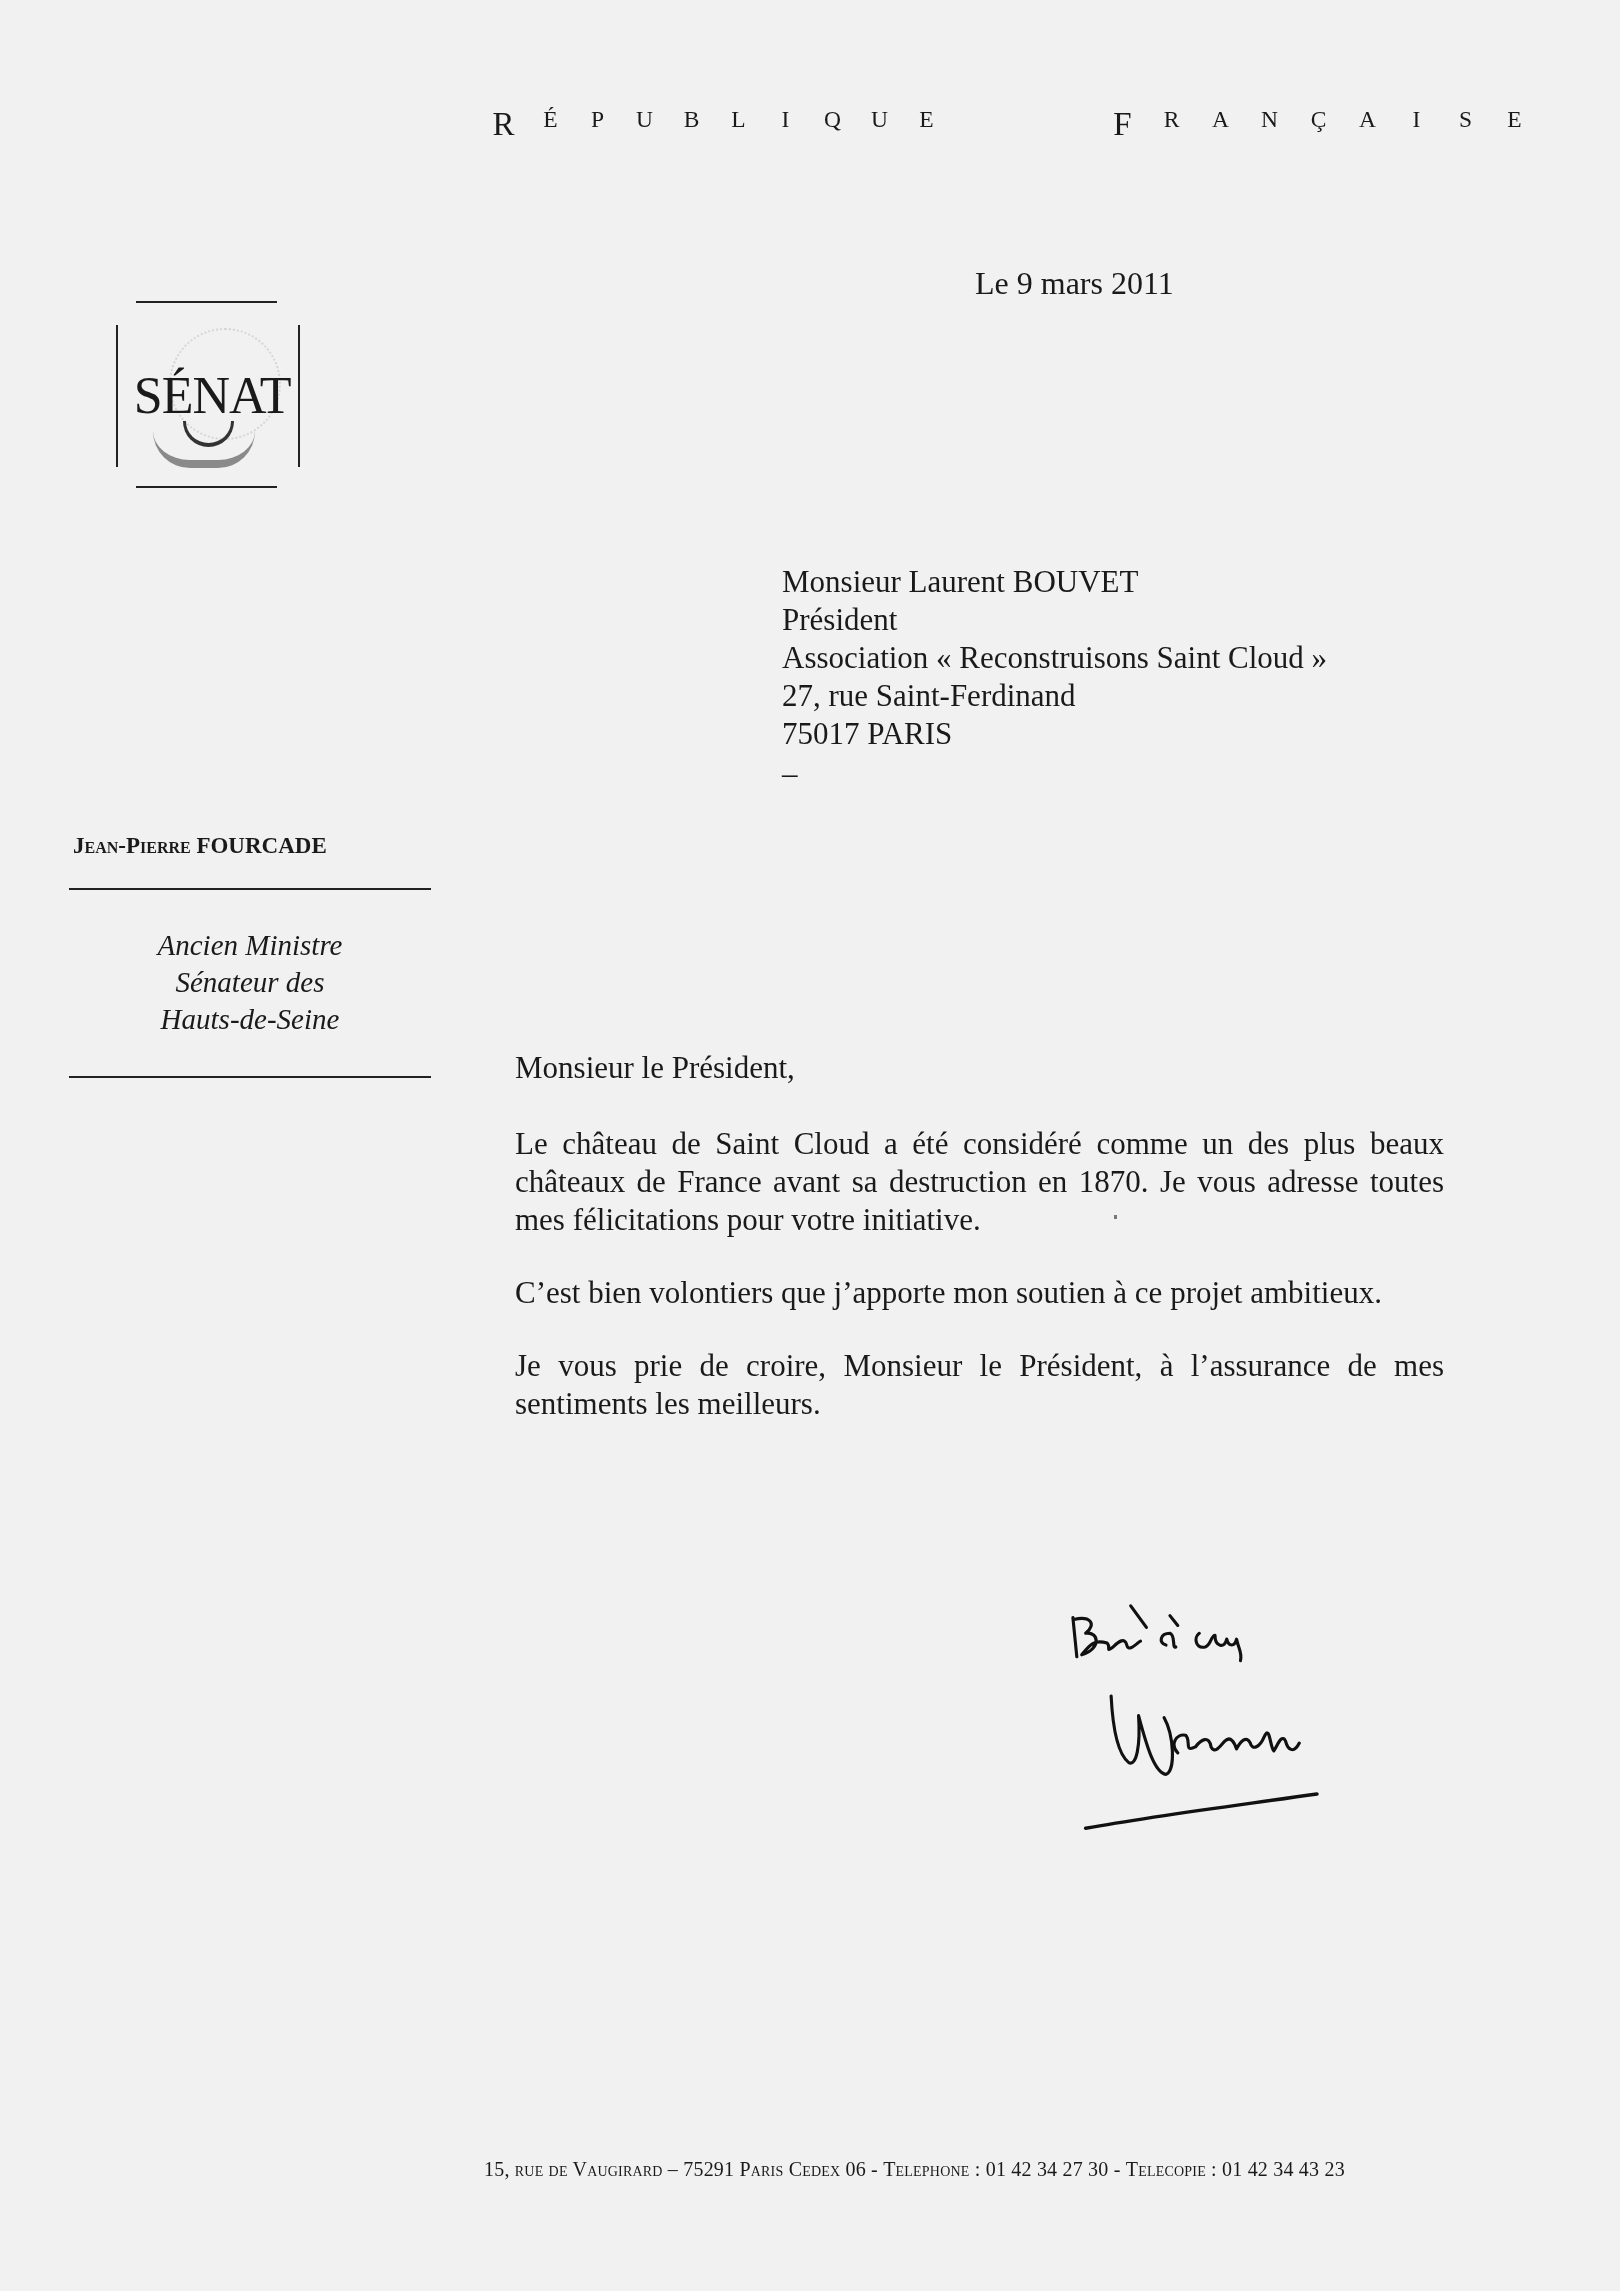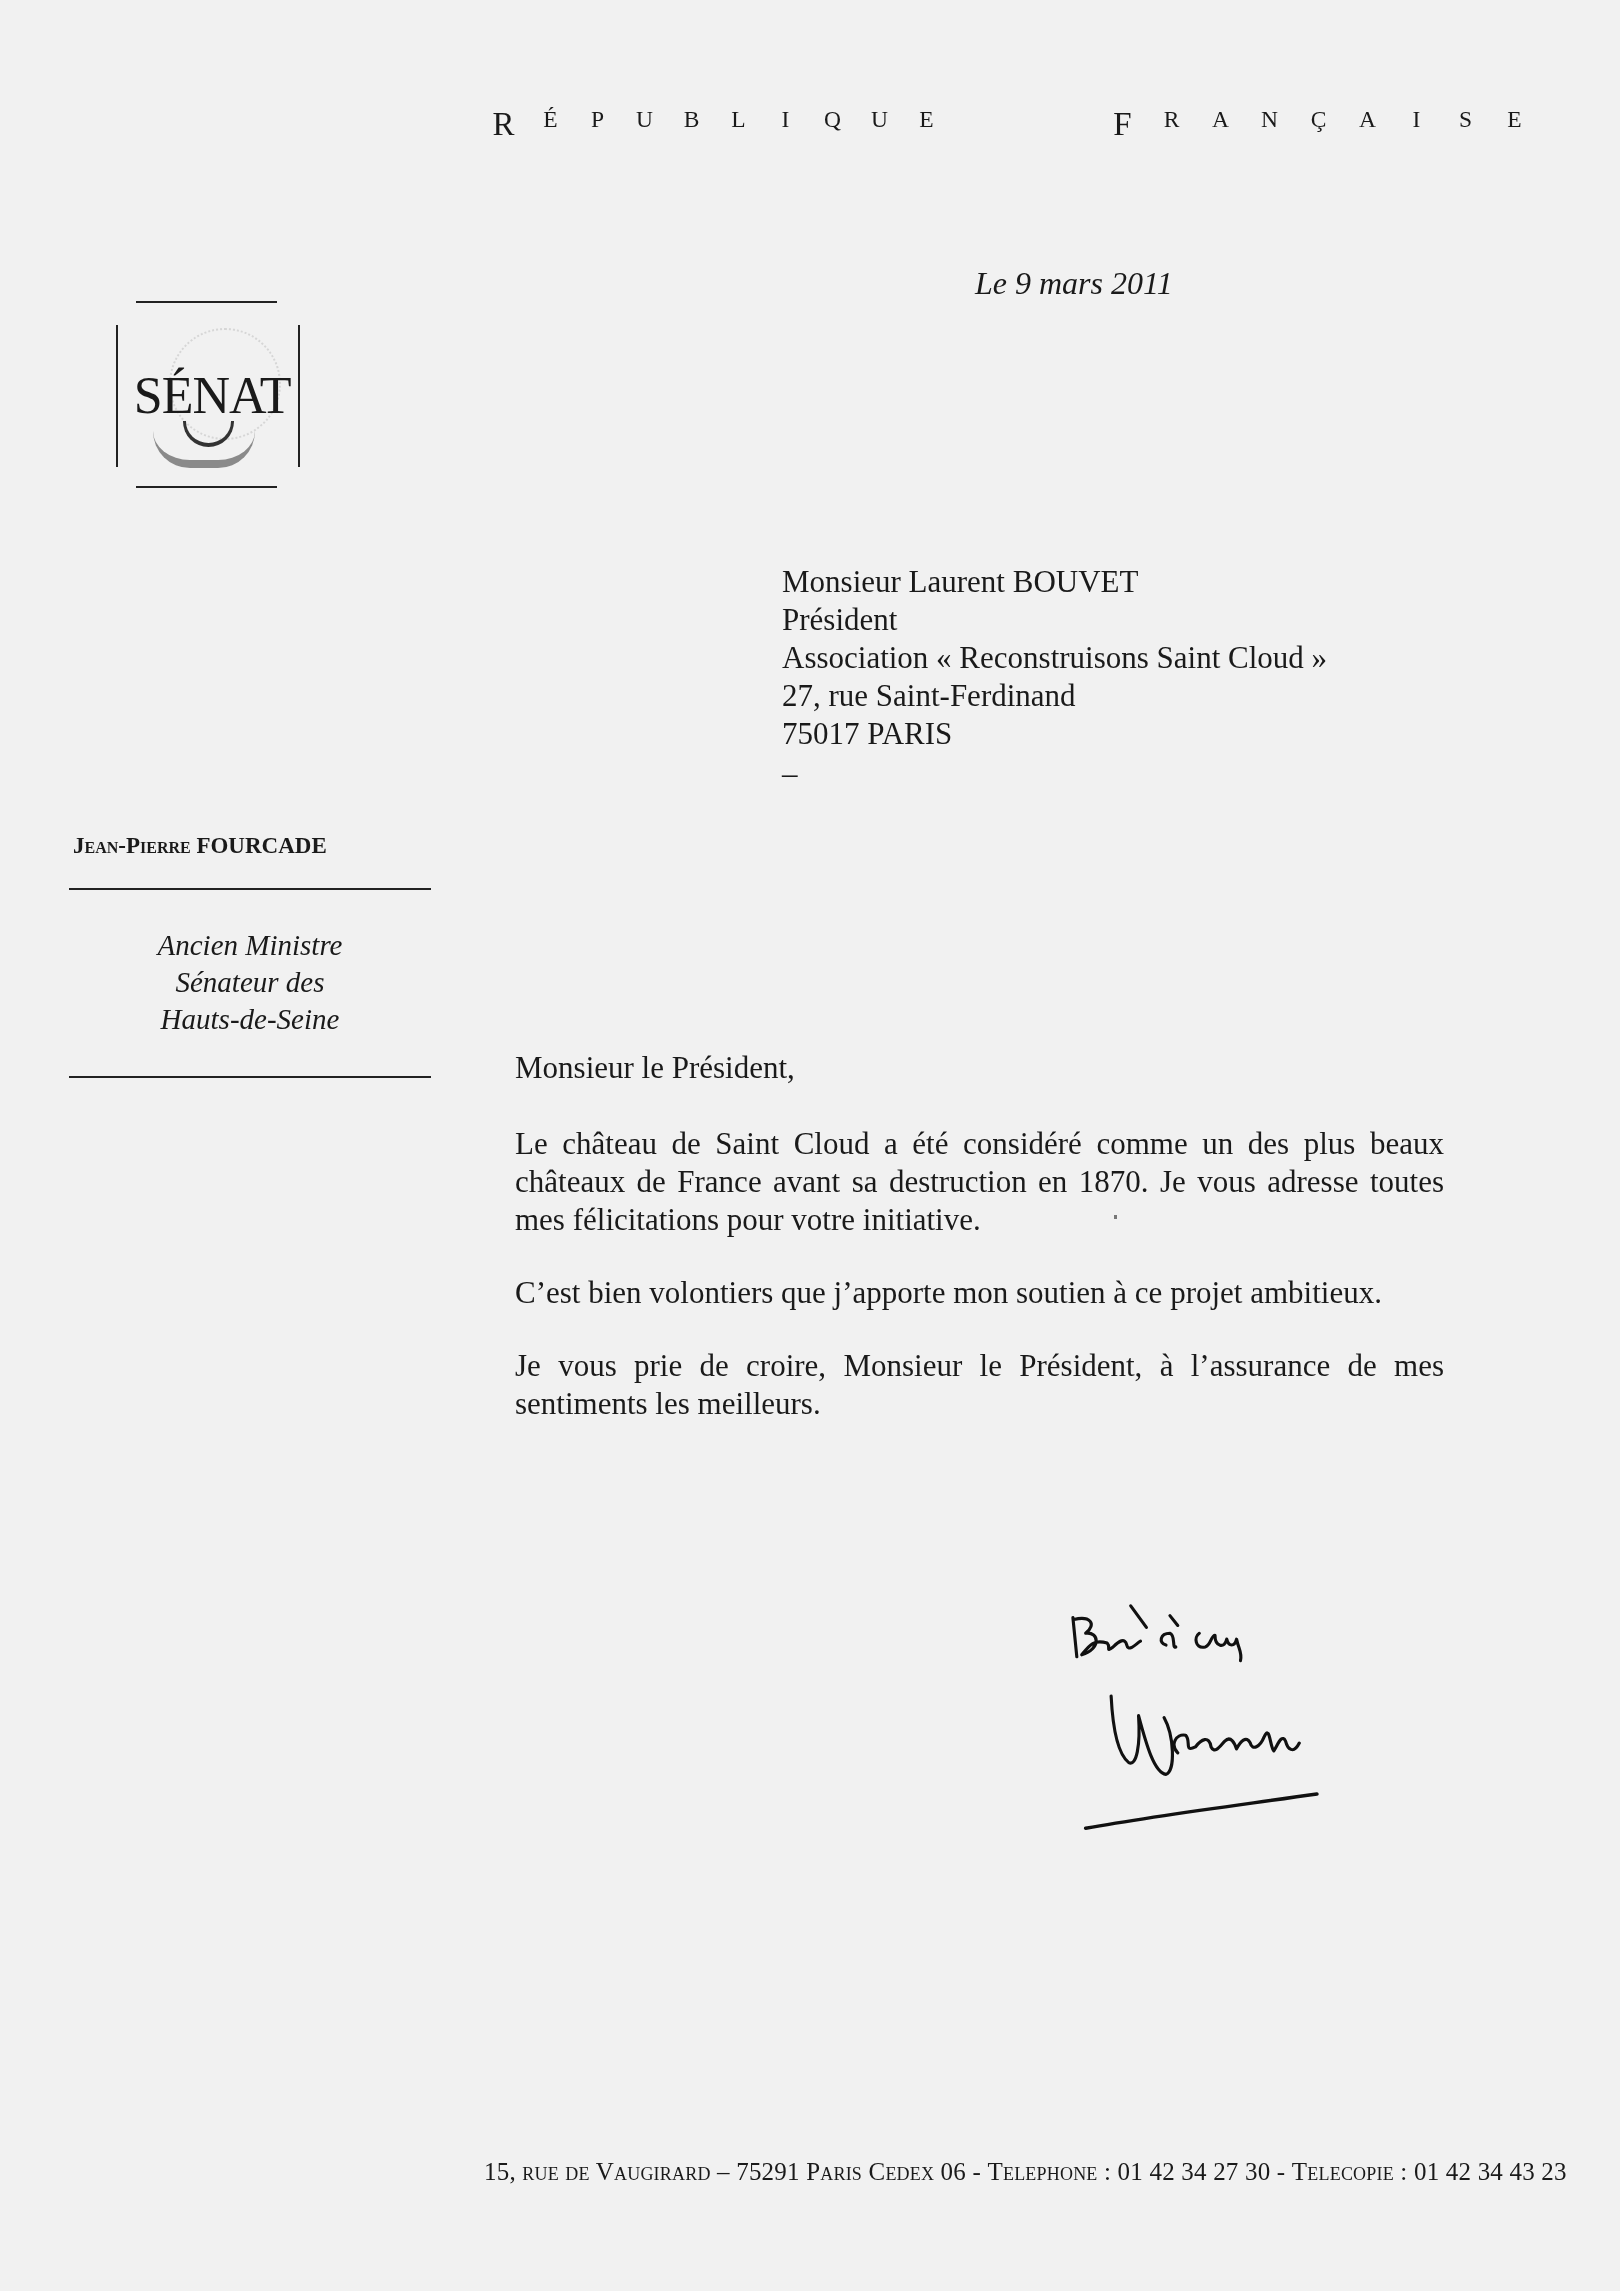--- a/index.html
+++ b/index.html
@@ -17,21 +17,21 @@
     display:flex; justify-content:space-between;
   }
   .republic .word { display:flex; }
   .republic .word.w1 { gap:0; }
   .republic .ch { display:inline-block; text-align:center; }
   .republic .w1 .ch { width:47px; }
   .republic .w2 .ch { width:49px; }
   .republic .ch.big { font-size:33px; }
   .republic .ch.small { font-size:23.5px; }
 
-  .date { left:975px; top:265px; font-size:32px;font-style:italic; }
+  .date { left:975px; top:265px; font-size:32px; }
 
   
   .logo { left:112px; top:299px; width:192px; height:192px; }
   .logo .hline { position:absolute; left:23.5px; width:141px; height:2px; background:#222; }
   .logo .hline.top { top:2px; }
   .logo .hline.bot { top:187px; }
   .logo .vline { position:absolute; top:25.5px; width:2px; height:142px; background:#222; }
   .logo .vline.l { left:3.9px; }
   .logo .vline.r { left:186px; }
   .logo .seal {
@@ -74,21 +74,21 @@
   .body p { margin:0 0 35px 0; text-align:justify; }
   .body p.salut { margin-bottom:38px; }
   .stray-dot { left:1114px; top:1215px; width:2.9px; height:3.9px; background:#777; }
 
   
   .signature { left:1068px; top:1598px; width:294px; height:245px; }
   .signature svg { width:100%; height:100%; }
 
   
   .footer {
-    left:484px; top:2158px; font-size:25px; white-space:nowrap; letter-spacing:0.2px;
+    left:484px; top:2158px; font-size:20px; white-space:nowrap; letter-spacing:0.2px;
   }
   .footer .sc { font-variant:small-caps; }
 </style>
 </head>
 <body>
 
 <div class="abs republic">
   <div class="word w1">
     <span class="ch big">R</span>
     <span class="ch small">É</span>

